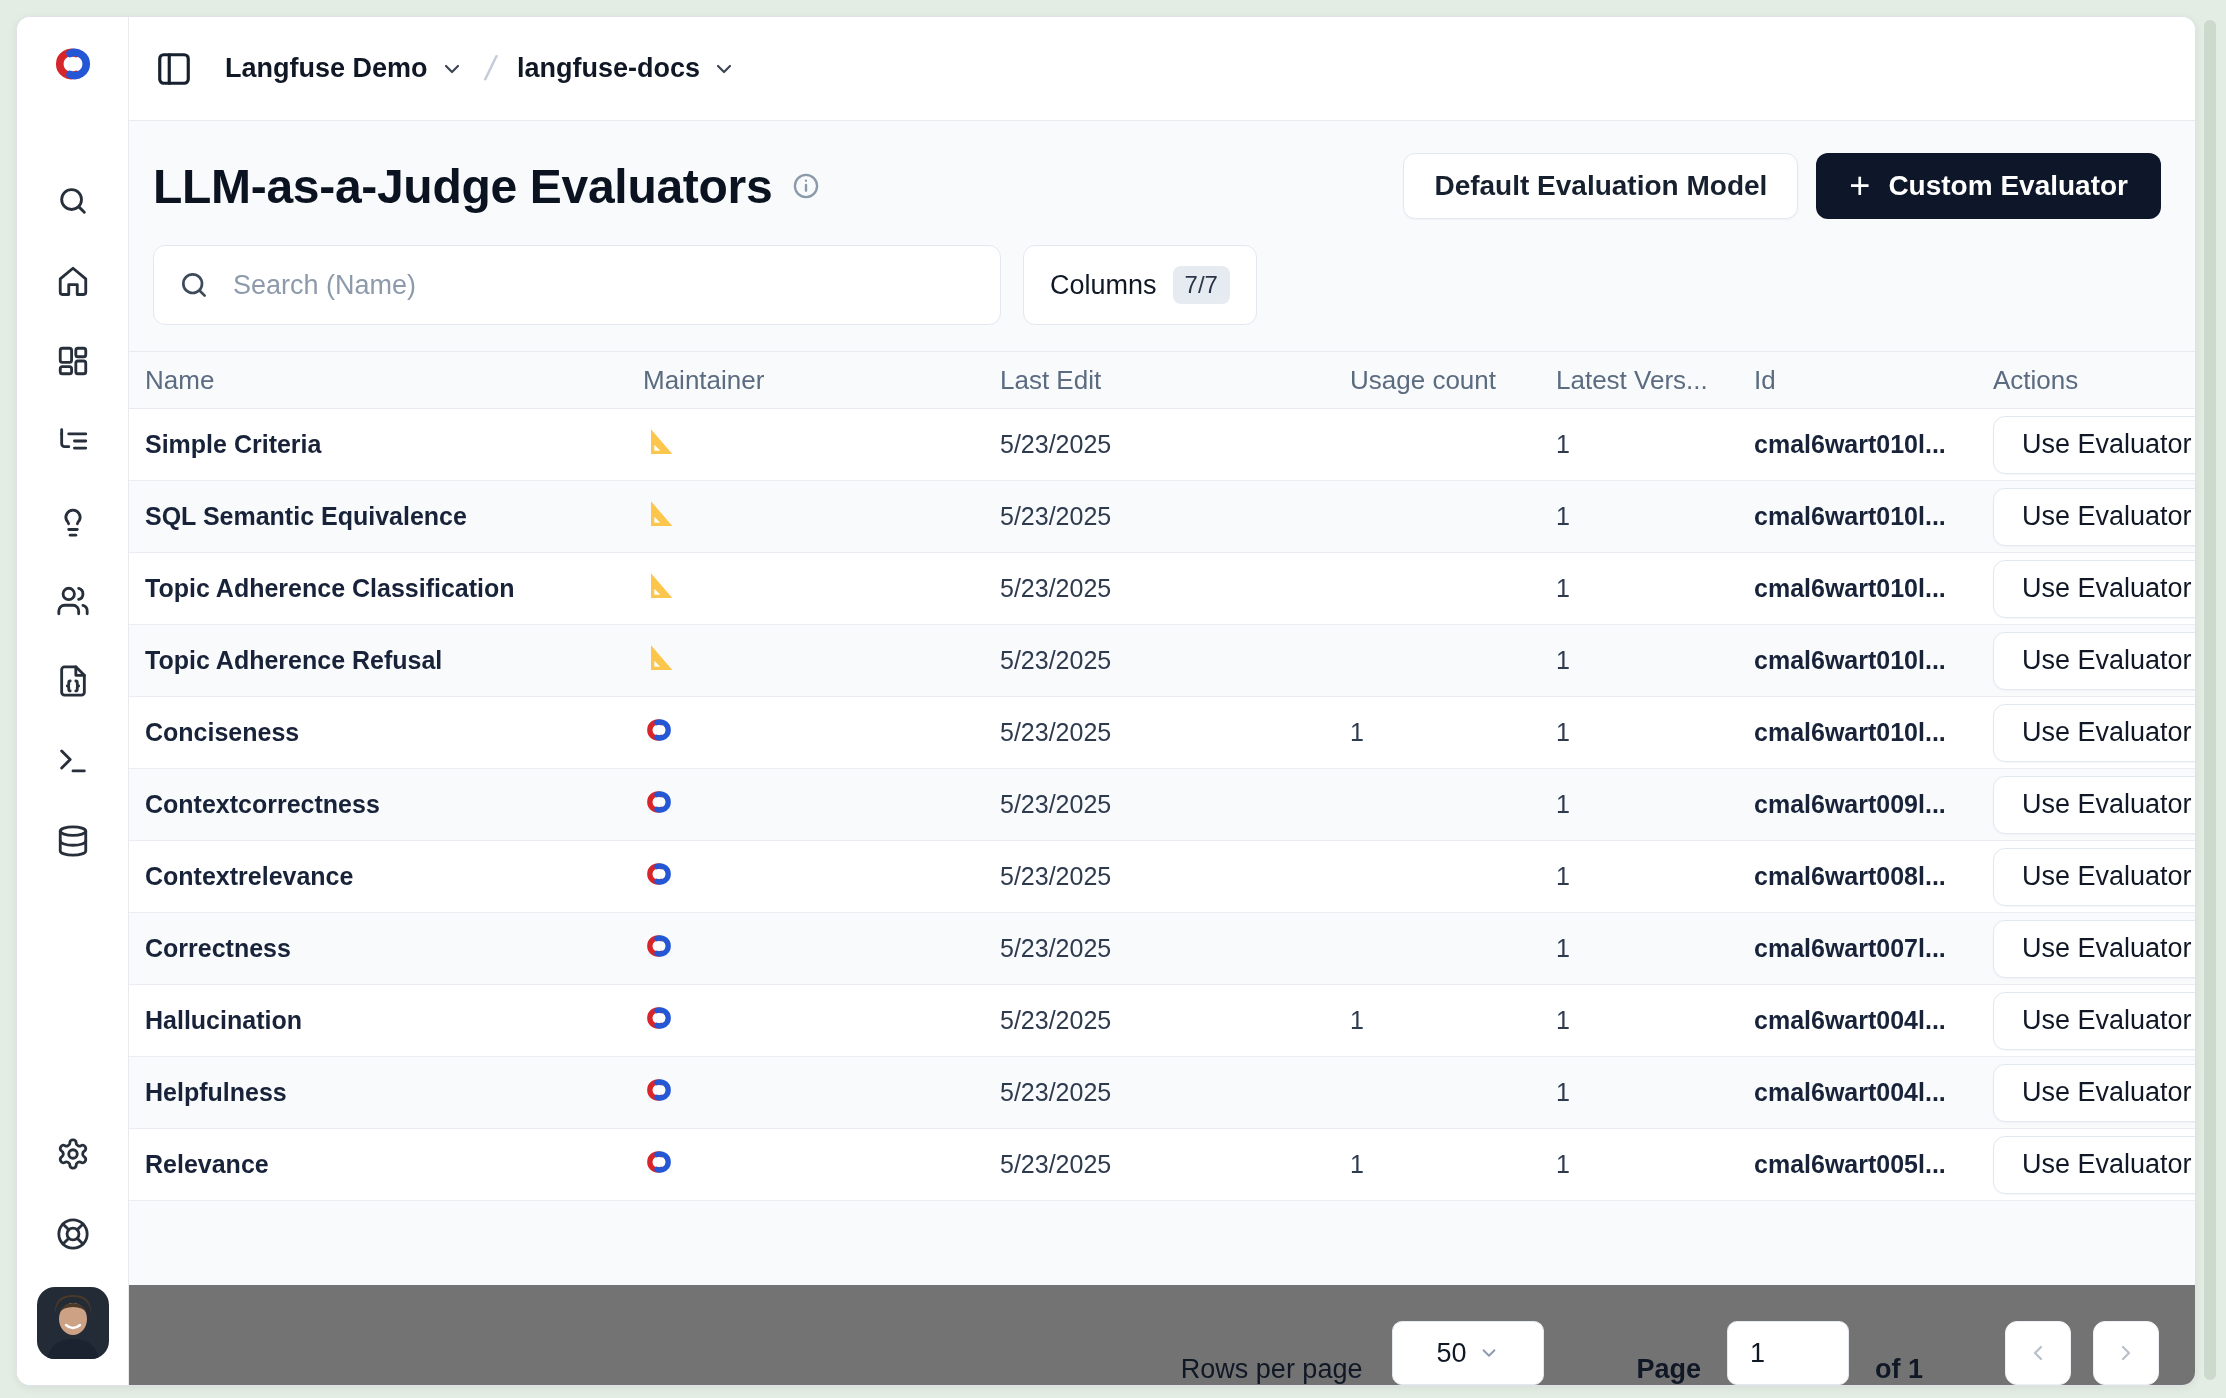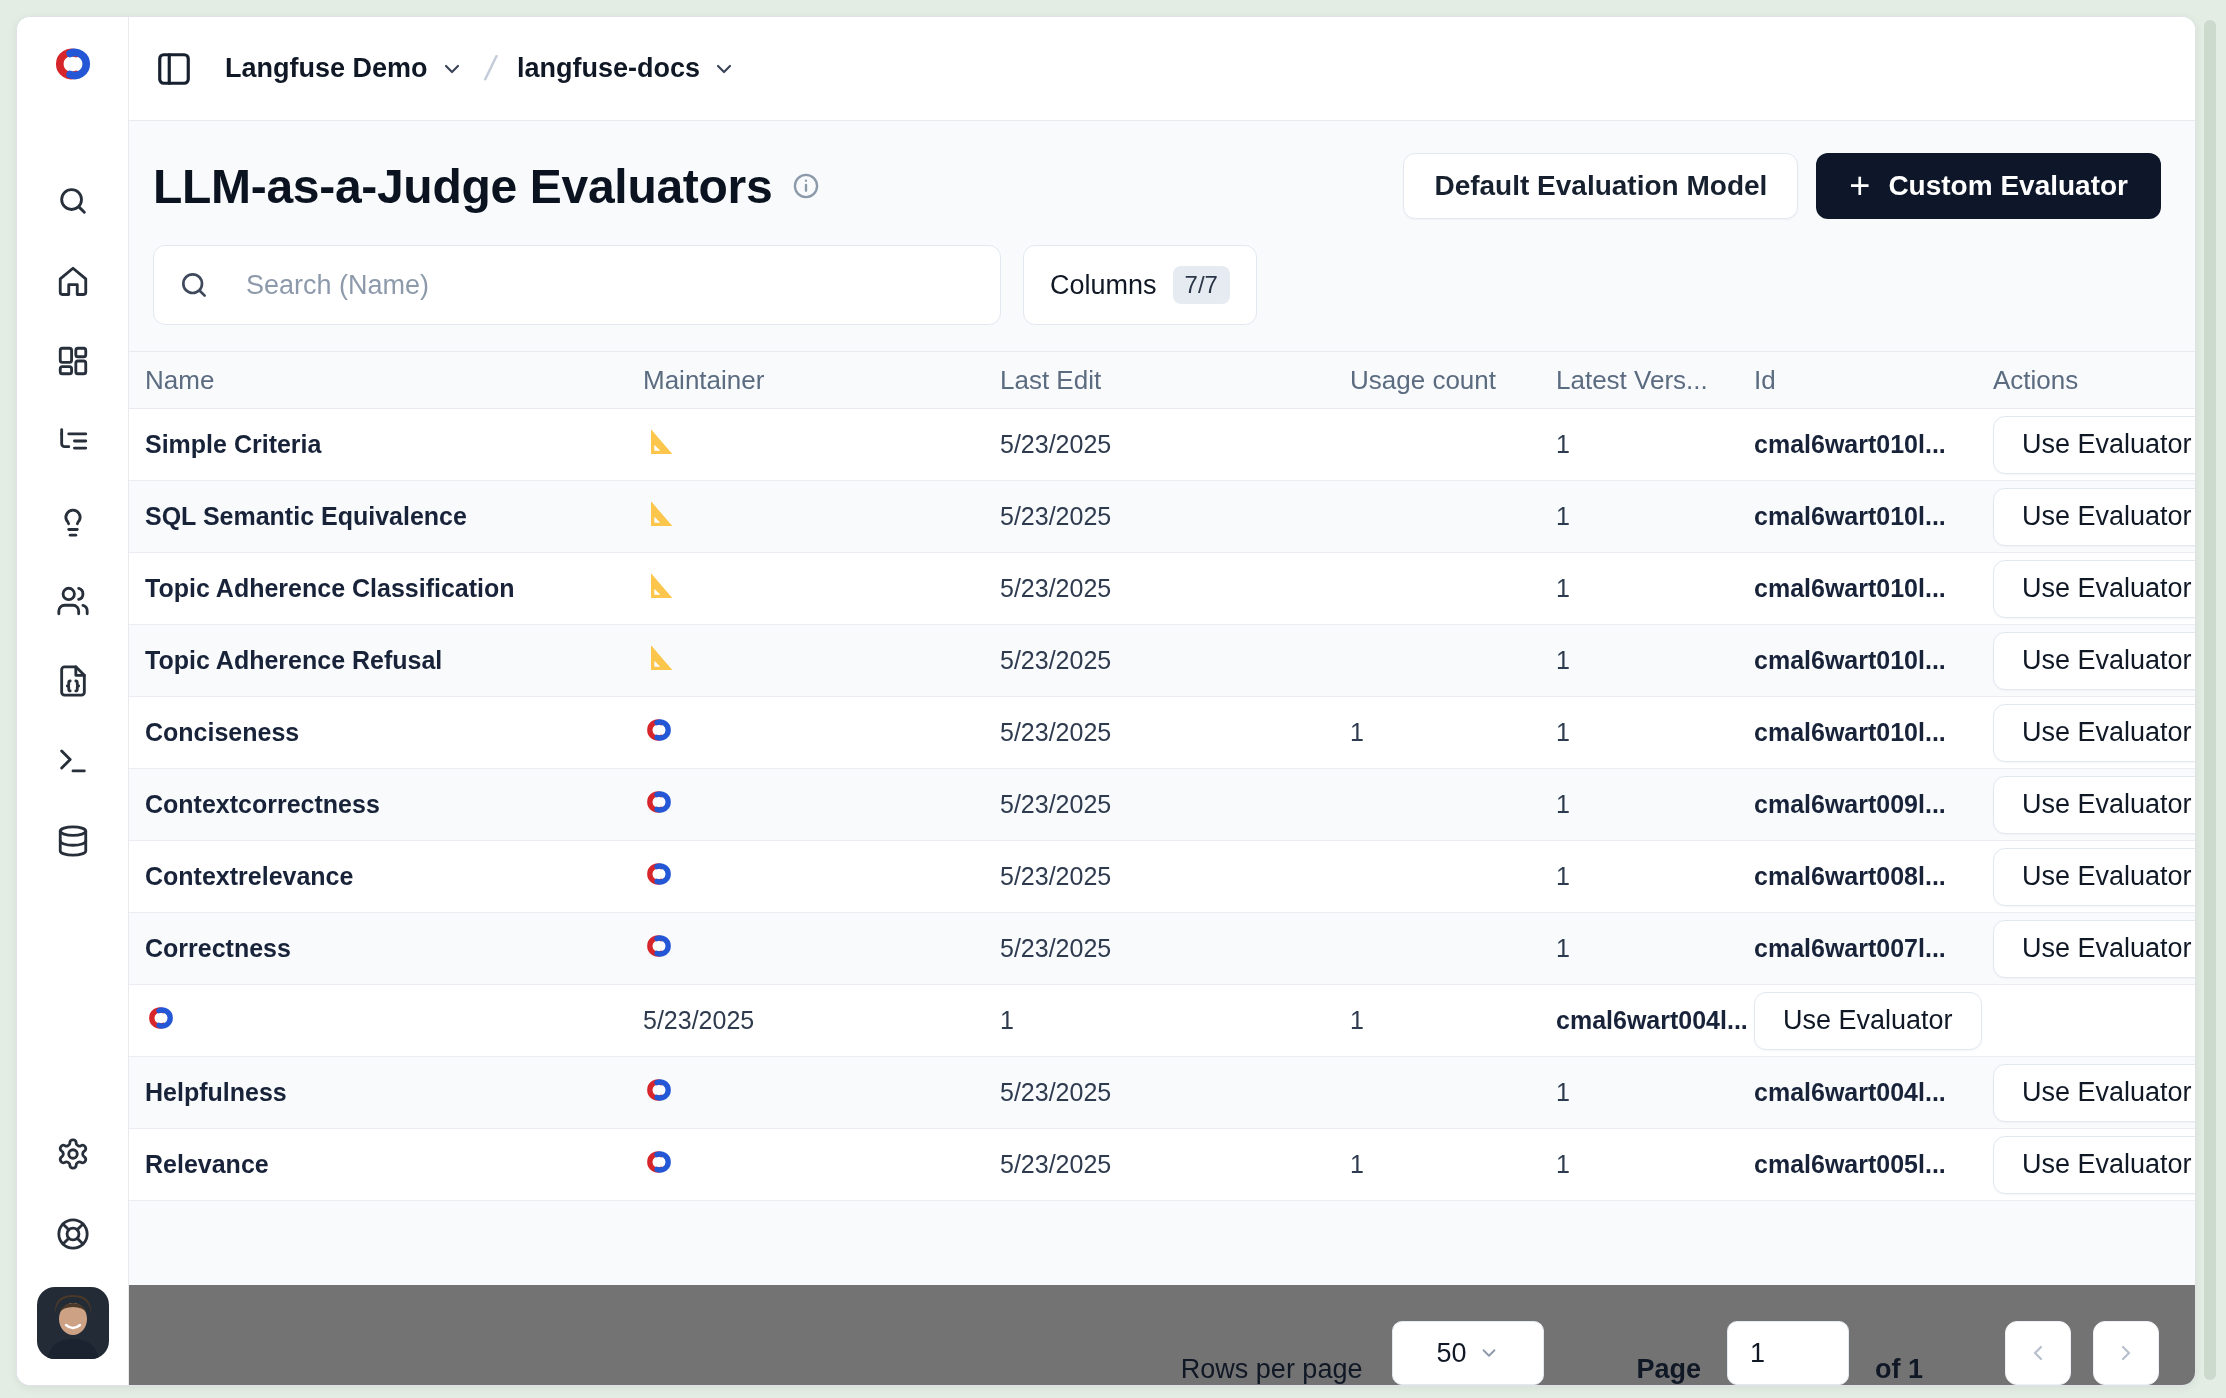--- a/index.html
+++ b/index.html
@@ -50,21 +50,21 @@
 
   .tabs { display:flex; gap:18px; margin-top:30px; border-bottom:1px solid #e5e8ee; padding-left:12px; }
   .tab { font-size:27px; font-weight:600; color:#2a3648; padding:0 16px 18px 16px;
     border-bottom:5px solid transparent; margin-bottom:-1px; cursor:pointer; }
   .tab.active { color:#101826; border-bottom-color:#4f46e5; }
 
   .toolbar { display:flex; gap:22px; padding:26px 24px; }
   .search-box { width:848px; height:80px; background:#fff; border:1px solid #e2e8f0; border-radius:12px;
     display:flex; align-items:center; padding:0 24px; }
   .search-box svg { width:32px; height:32px; color:#3e4a5b; flex:0 0 32px; }
-  .search-box input { border:0; outline:0; background:transparent; font-size:27px; margin-left:36px;
+  .search-box input { border:0; outline:0; background:transparent; font-size:27px; margin-left:23px;
     width:100%; font-family:inherit; color:#0f172a; }
   .search-box input::placeholder { color:#8d9aab; }
   .columns-btn { height:80px; background:#fff; border:1px solid #e2e8f0; border-radius:12px;
     display:flex; align-items:center; padding:0 26px; cursor:pointer; }
   .columns-btn .lbl { font-size:27px; font-weight:500; color:#101826; }
   .columns-btn .badge { margin-left:16px; background:#e6ebf1; border-radius:8px; padding:5px 12px;
     font-size:24px; color:#2a3648; }
 
   
   .grid { display:grid; grid-template-columns:498px 357px 350px 206px 198px 239px 260px; padding-left:16px; align-items:center; }
@@ -430,20 +430,21 @@
     <div class="cell">5/23/2025</div>
     <div class="cell"></div>
     <div class="cell">1</div>
     <div class="cell id">cmal6wart007l...</div>
     <div class="cell">
       <button class="use-btn">Use Evaluator</button>
     </div>
   </div>
 
   <div class="grid trow">
+    <div class="cell name">Hallucination</div>
     <div class="cell">
       
       <span class="micon">
         <svg viewBox="0 0 48 48" fill="none">
           <path d="M27 13 A12 12 0 1 0 27 35" stroke="#d7262b" stroke-width="8" stroke-linecap="round"></path>
           <path d="M21 13 A12 12 0 1 1 21 35" stroke="#2457d6" stroke-width="8" stroke-linecap="round"></path>
           <path d="M18 24 h12 M18 24 l5 -4 M18 24 l5 4" stroke="#fff" stroke-width="2.5" stroke-linecap="round" stroke-linejoin="round"></path>
         </svg>
       </span>
     </div>

